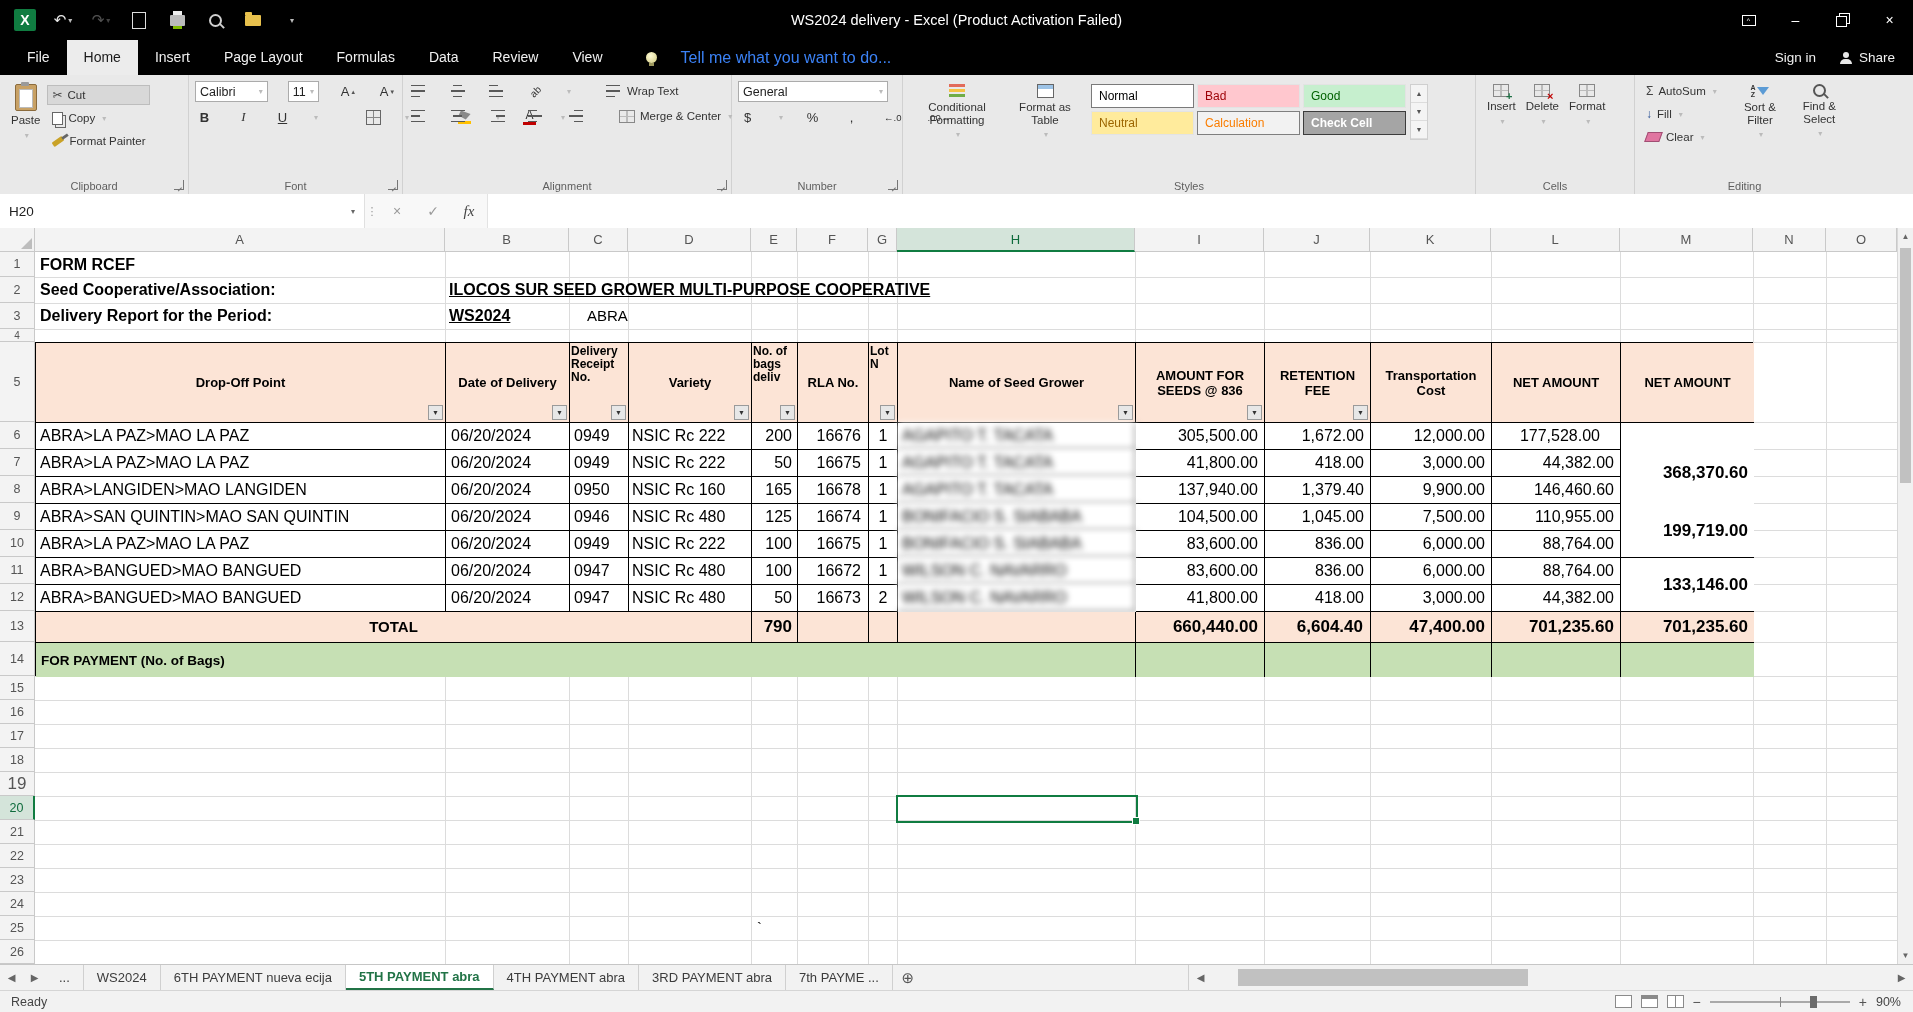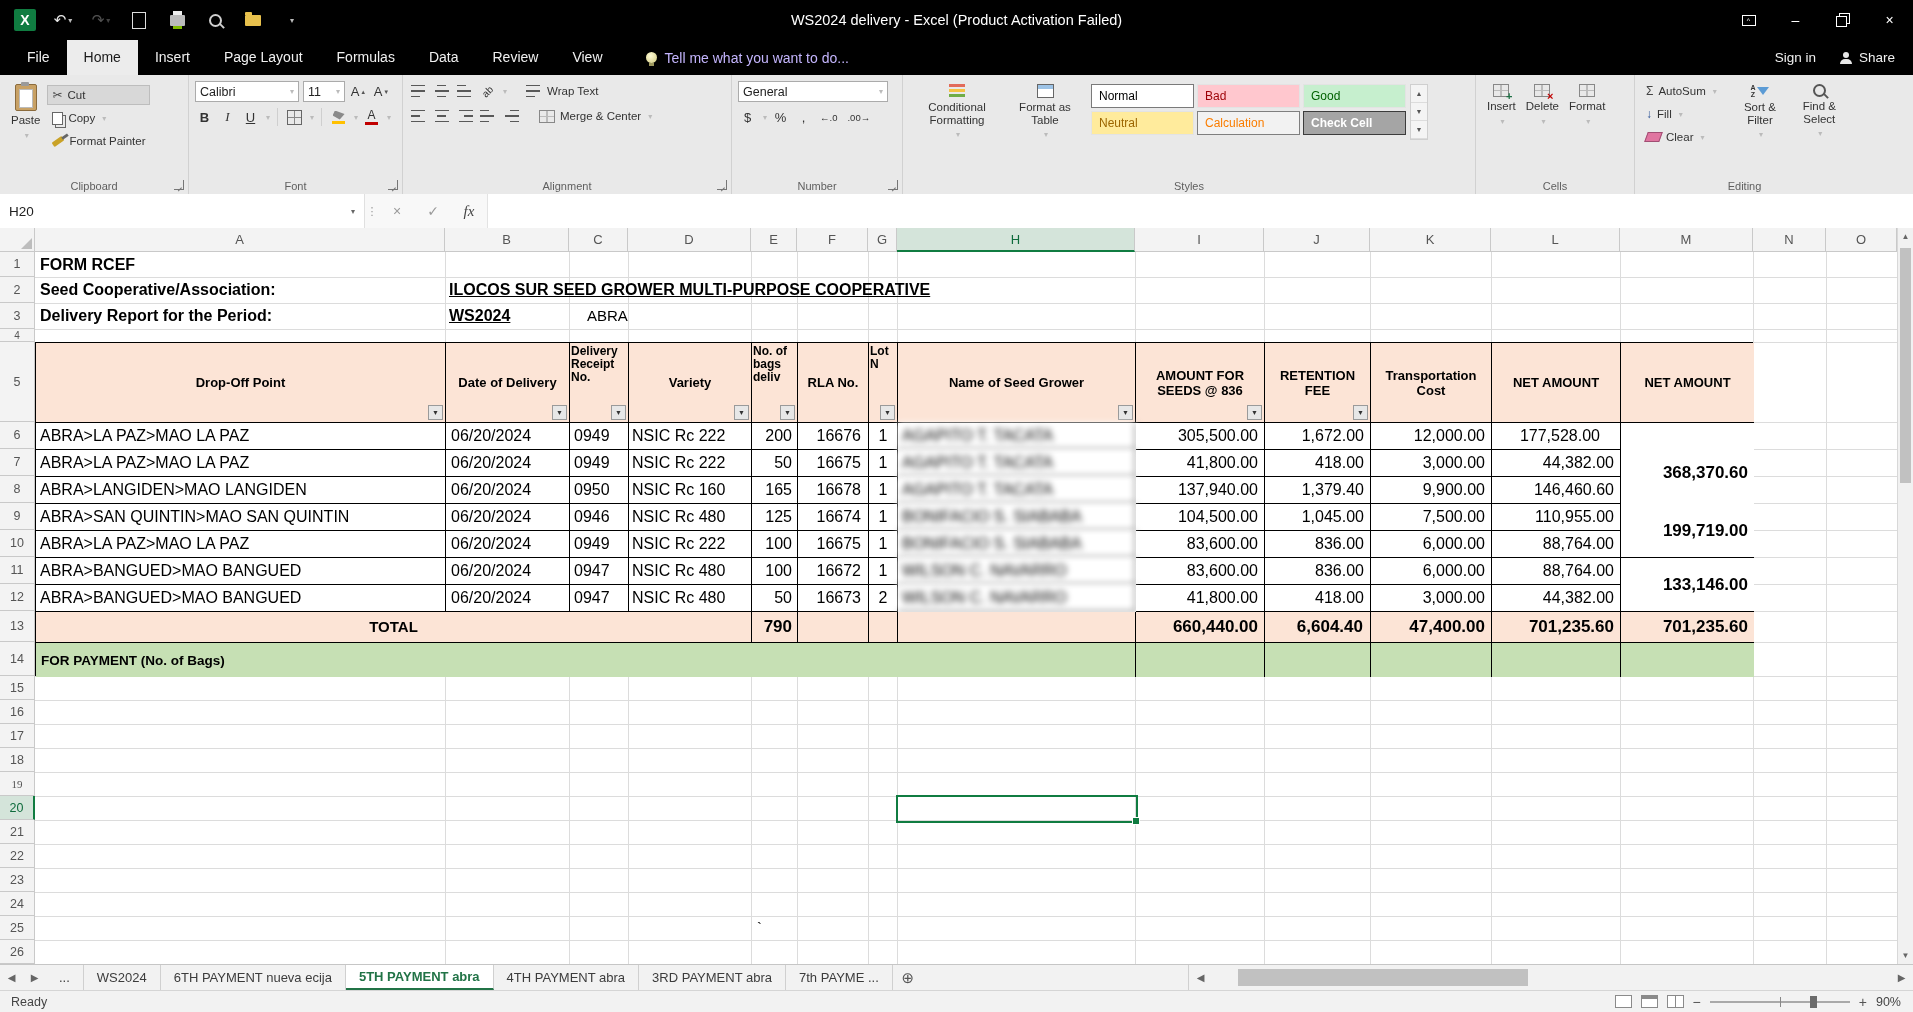--- a/index.html
+++ b/index.html
@@ -25,41 +25,41 @@
   .win-controls{margin-left:auto;display:flex;height:100%;z-index:2;}
   .wc{width:47px;height:100%;display:flex;align-items:center;justify-content:center;color:#fff;font-size:14px;}
   .ribdisp-ic{width:12px;height:9px;border:1px solid #fff;display:flex;align-items:center;justify-content:center;font-size:7px;line-height:7px;color:#fff;}
   .restore-ic{width:9px;height:9px;border:1px solid #fff;box-shadow:3px -3px 0 -1px #000,3px -3px 0 0 #fff;margin-top:3px;margin-right:3px;}
 
   
   #tabrow{position:absolute;top:40px;left:0;right:0;height:35px;background:#000;display:flex;align-items:stretch;}
   #ribbon-tabs{display:flex;align-items:stretch;padding-left:10px;}
   .rtab{padding:0 17px;line-height:35px;font-size:14px;color:#f0f0f0;}
   .rtab.active{background:#ECECEC;color:#1a1a1a;}
-  .tellme{display:flex;align-items:center;gap:8px;margin-left:26px;color:#c4b5fd;font-size:14px;}
+  .tellme{display:flex;align-items:center;gap:24px;margin-left:26px;color:#3b82f6;font-size:16px;}
   .bulb{width:11px;height:11px;border-radius:50%;background:radial-gradient(circle at 40% 35%,#fffbd6,#cfc97e);position:relative;}
   .bulb:after{content:"";position:absolute;left:3px;bottom:-3px;width:5px;height:3px;background:#9d985e;}
   .tab-right{margin-left:auto;display:flex;align-items:center;gap:24px;padding-right:18px;color:#f0f0f0;font-size:13.5px;}
   .share-wrap{display:flex;align-items:center;gap:7px;}
   .person-ic{width:12px;height:12px;position:relative;}
   .person-ic:before{content:"";position:absolute;left:3px;top:0;width:6px;height:6px;border-radius:50%;background:#e8e8e8;}
   .person-ic:after{content:"";position:absolute;left:0;bottom:0;width:12px;height:5px;border-radius:5px 5px 0 0;background:#e8e8e8;}
 
   
   #ribbon{position:absolute;top:75px;left:0;right:0;height:119px;background:#E9E9E9;border-bottom:1px solid #C8C8C8;display:flex;}
   .rgroup{position:relative;height:119px;border-right:1px solid #D1D1D1;box-sizing:border-box;padding:6px 5px 16px 6px;}
   .rg-label{position:absolute;bottom:2px;left:0;right:0;text-align:center;font-size:11px;color:#5f5f5f;}
   .launcher{width:9px;height:9px;border-right:1px solid #767676;border-bottom:1px solid #767676;position:absolute;right:4px;bottom:4px;}
   .launcher:after{content:"";position:absolute;right:1px;bottom:1px;width:5px;height:1px;background:#767676;transform:rotate(-45deg);transform-origin:right bottom;}
   .rg-body{display:flex;align-items:flex-start;}
   .bigbtn{display:flex;flex-direction:column;align-items:center;gap:3px;padding:3px 5px;font-size:11.5px;color:#333;text-align:center;line-height:12.5px;}
   .sbtn{display:flex;align-items:center;gap:5px;font-size:11.5px;color:#333;padding:1px 5px;height:20px;box-sizing:border-box;white-space:nowrap;}
   .sbtn.hl{background:#D8D8D8;border:1px solid #BDBDBD;padding:0 4px;}
   .gly{font-size:12px;color:#444;}
-  .frow{display:flex;align-items:center;gap:4px;margin-bottom:5px;}
+  .frow{display:flex;align-items:center;gap:20px;margin-bottom:5px;}
   .combo{background:#fff;border:1px solid #ABABAB;font-size:12.5px;color:#222;display:flex;align-items:center;justify-content:space-between;padding:1px 4px;height:21px;box-sizing:border-box;}
   .fbtn{min-width:19px;height:20px;display:flex;align-items:center;justify-content:center;font-size:13px;color:#333;}
   .supt{font-size:6px;margin-left:1px;color:#555;}
   .vsep{width:1px;height:18px;background:#cfcfcf;margin:0 3px;}
   .cbar{display:block;width:13px;height:3px;margin-top:1px;}
   .colstack{flex-direction:column;gap:0;display:flex;align-items:center;}
   .i-clip{width:20px;height:25px;background:#C8A165;border:1px solid #8B6B3D;border-radius:2px;position:relative;}
   .i-clip:before{content:"";position:absolute;left:3px;top:4px;right:3px;bottom:2px;background:#fff;border:1px solid #bbb;}
   .i-clip:after{content:"";position:absolute;left:5px;top:-3px;width:8px;height:4px;background:#9a9a9a;border-radius:1px;}
   .i-copy{width:9px;height:11px;border:1px solid #666;background:#fff;box-shadow:3px 3px 0 -1px #e9e9e9,3px 3px 0 0 #666;}
@@ -527,21 +527,21 @@
         <div class="rh" style="height: 27px; font-size: 12.5px;">9</div>
         <div class="rh" style="height: 27px; font-size: 12.5px;">10</div>
         <div class="rh" style="height: 27px; font-size: 12.5px;">11</div>
         <div class="rh" style="height: 27px; font-size: 12.5px;">12</div>
         <div class="rh" style="height: 31px; font-size: 12.5px;">13</div>
         <div class="rh" style="height: 34px; font-size: 12.5px;">14</div>
         <div class="rh" style="height: 24px; font-size: 12.5px;">15</div>
         <div class="rh" style="height: 24px; font-size: 12.5px;">16</div>
         <div class="rh" style="height: 24px; font-size: 12.5px;">17</div>
         <div class="rh" style="height: 24px; font-size: 12.5px;">18</div>
-        <div class="rh" style="height: 24px; font-size: 11px; font-family: Liberation Serif, serif;">19</div>
+        <div class="rh" style="height: 24px; font-size: 17px;">19</div>
         <div class="rh active" style="height: 24px; font-size: 12.5px;">20</div>
         <div class="rh" style="height: 24px; font-size: 12.5px;">21</div>
         <div class="rh" style="height: 24px; font-size: 12.5px;">22</div>
         <div class="rh" style="height: 24px; font-size: 12.5px;">23</div>
         <div class="rh" style="height: 24px; font-size: 12.5px;">24</div>
         <div class="rh" style="height: 24px; font-size: 12.5px;">25</div>
         <div class="rh" style="height: 24px; font-size: 12.5px;">26</div>
       </div>
     <div id="cells">
         <div class="vline" style="left: 410px;"></div>

